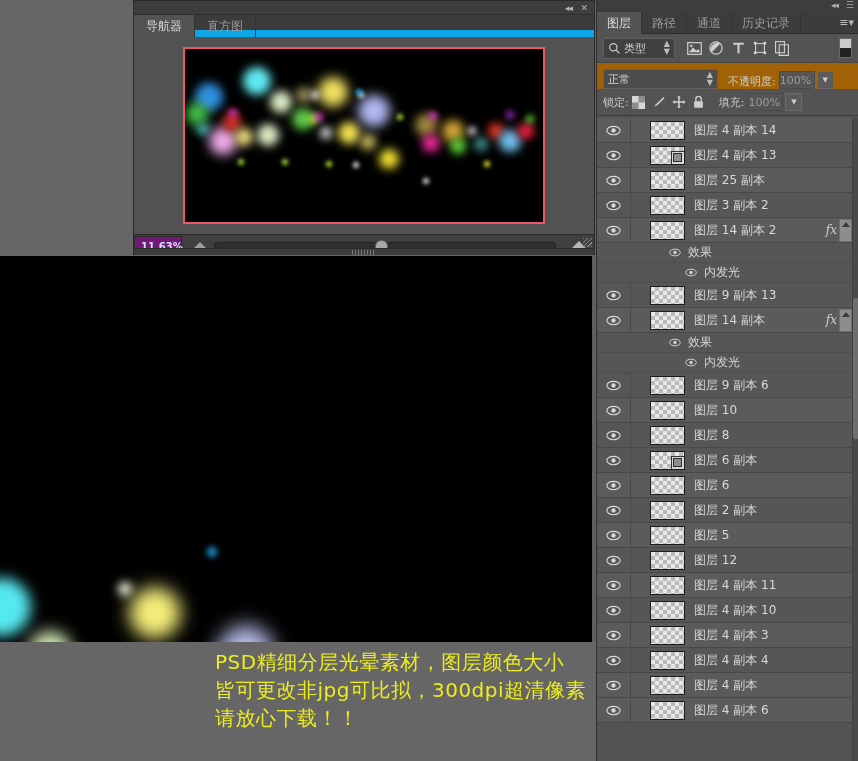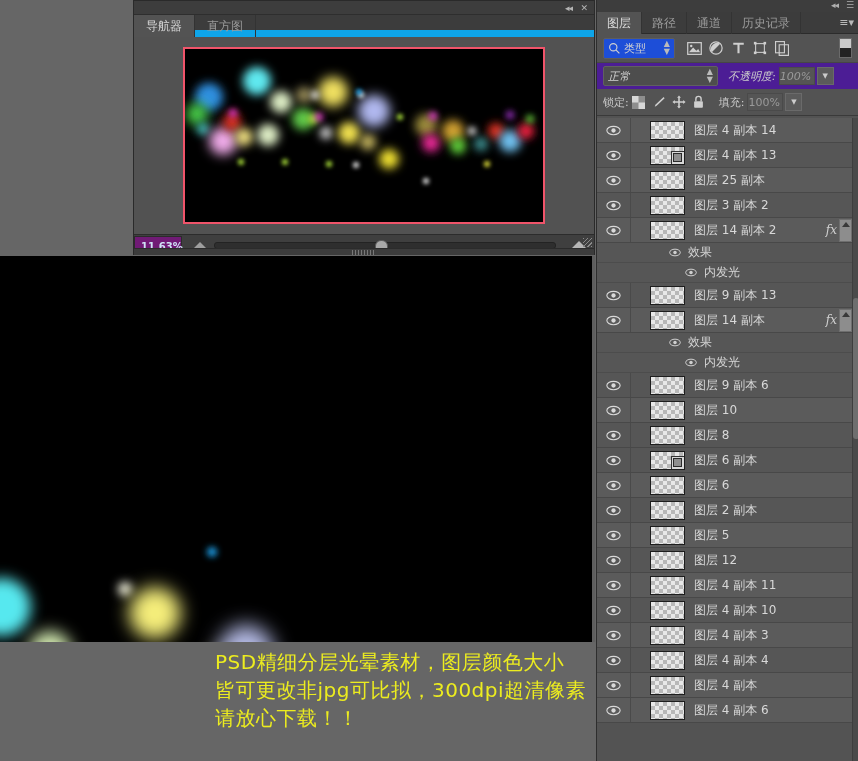--- a/index.html
+++ b/index.html
@@ -147,41 +147,40 @@
   }
 
   
   #lp-filter {
     display: flex; align-items: center; height: 29px;
     padding: 0 6px; background: #535353;
     border-bottom: 1px solid #464646;
   }
   #filter-select {
     display: flex; align-items: center; width: 72px; height: 21px;
-    background: #1d4ed8; border: 1px solid #5e5e5e; border-radius: 2px;
+    background: #404040; border: 1px solid #5e5e5e; border-radius: 2px;
     padding: 0 4px; cursor: pointer;
   }
   #filter-select .lbl { flex:1; font-size: 11px; color: #d2d2d2; padding-left:3px;}
   .caret-ud { font-size: 8px; color: #bbb; line-height: 8px; text-align:center;}
   .filt-icon {
     width: 22px; height: 21px; display: flex; align-items: center;
     justify-content: center; cursor: pointer; color: #cfcfcf;
   }
   #filter-icons { display: flex; margin-left: 8px; }
   #filter-toggle {
     margin-left: auto; width: 13px; height: 20px;
     background: linear-gradient(#c9c9c9 0 48%, #222 48% 100%);
     border: 1px solid #6a6a6a; cursor: pointer;
   }
 
   
   #lp-blend {
-    display: flex; align-items: center; height: 26px; padding: 0 6px;
-    background: #4c1d95;
-    font-style: italic;
+    display: flex; align-items: flex-end; height: 26px; padding: 0 6px;
+    background: #a16207;
   }
   #blend-select {
     display: flex; align-items: center; width: 115px; height: 20px;
     background: #4d4d4d; border: 1px solid #606060; border-radius: 2px;
     padding: 0 4px; cursor: pointer;
   }
   #blend-select .lbl { flex:1; font-size: 11px; color: #d3d3d3; }
   .row-lbl { font-size: 11px; color: #cccccc; margin-left: 10px; }
   .num-field {
     width: 36px; height: 18px; line-height: 18px; text-align: right;

